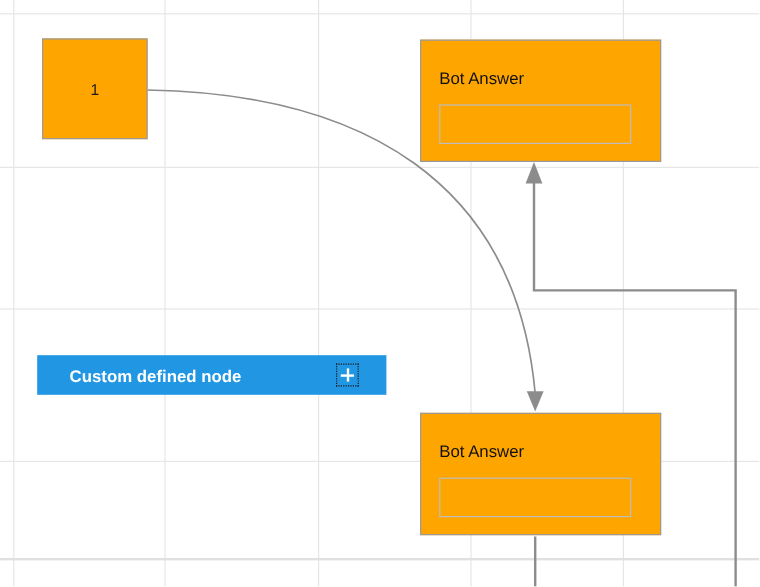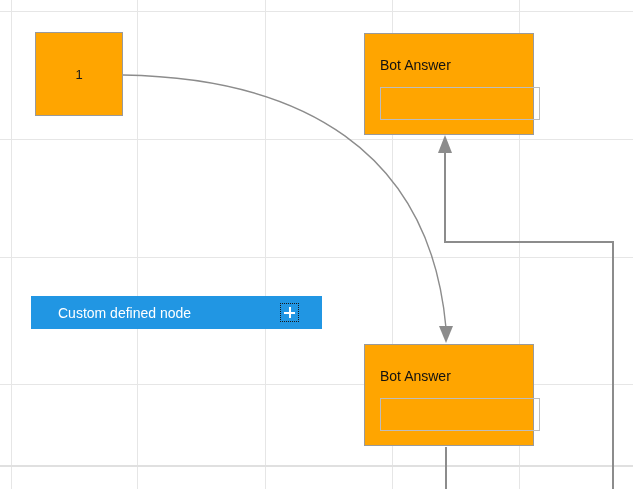--- a/index.html
+++ b/index.html
@@ -61,23 +61,23 @@
     display: flex;
     align-items: center;
     justify-content: center;
   }
   .node-start-label {
     font-size: 13px;
     color: #1a1a1a;
     line-height: 1;
   }
   .node-bot {
-    left: 364px;
+    left: 350px;
     top: 33px;
-    width: 170px;
+    width: 201px;
     height: 102px;
     padding: 0;
   }
   .node-bot.bottom {
     top: 344px;
   }
   .node-title {
     position: absolute;
     left: 15px;
     top: 24px;
@@ -109,20 +109,21 @@
     align-items: center;
     box-sizing: border-box;
   }
   .custom-bar-label {
     position: absolute;
     left: 27px;
     font-size: 14px;
     color: #ffffff;
     line-height: 1;
     white-space: nowrap;
+    font-weight: bold;
   }
   .add-icon {
     position: absolute;
     right: 23px;
     width: 19px;
     height: 19px;
     border: 1px dotted #1a1a1a;
     box-sizing: border-box;
     display: flex;
     align-items: center;

